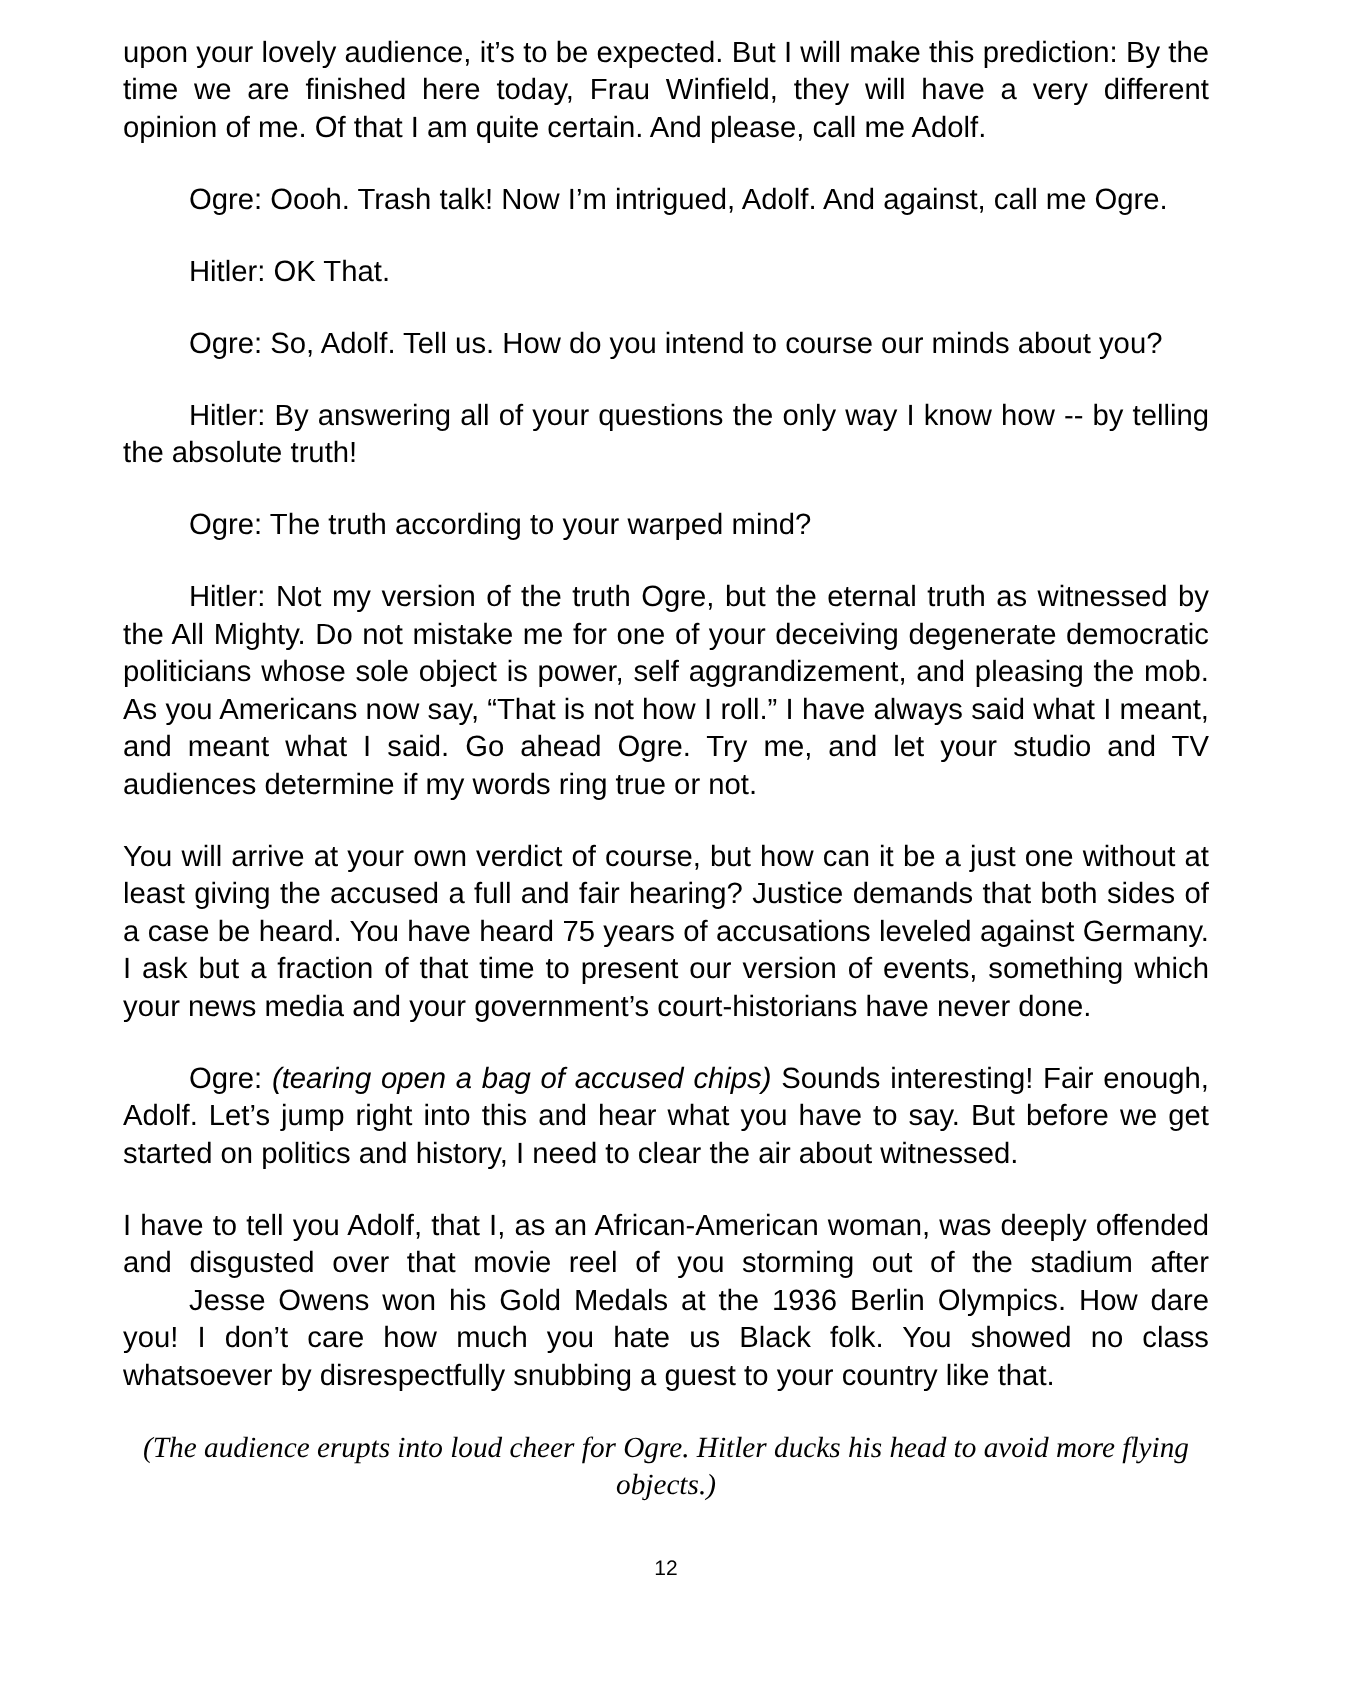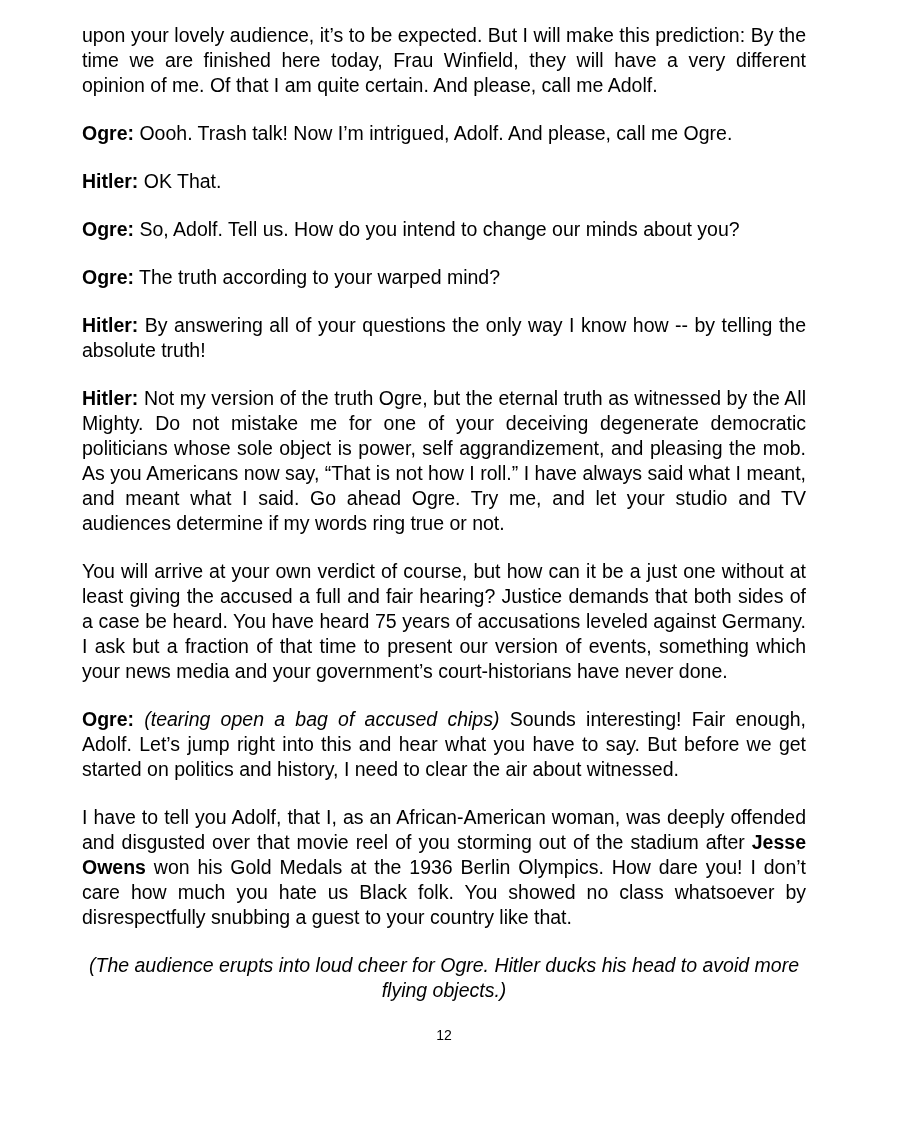--- a/index.html
+++ b/index.html
@@ -20,42 +20,43 @@
   p.para {
     margin: 0 0 23px 0;
     font-size: 19.5px;
     line-height: 25px;
     text-align: justify;
     text-justify: inter-word;
   }
   p.para.center {
     text-align: center;
     margin-bottom: 0;
+    font-family: Liberation Serif, serif;
   }
-  .bold   { font-weight: bold; }
+  .bold   { font-weight: normal; margin-left: 44px; }
   .italic { font-style: italic; }
   .normal { font-weight: normal; font-style: normal; }
   .footer {
-    margin-top: 23px;
+    margin-top: 33px;
     text-align: center;
     font-size: 14px;
     line-height: 18px;
   }
 </style>
 </head>
 <body>
 
 <main class="doc">
   <section id="doc-body">
       <p class="para"><span class="normal">upon your lovely audience, it’s to be expected. But I will make this prediction: By the time we are finished here today, Frau Winfield, they will have a very different opinion of me. Of that I am quite certain. And please, call me Adolf.</span></p>
-      <p class="para"><span class="bold">Ogre:</span><span class="normal"> Oooh. Trash talk! Now I’m intrigued, Adolf. And please, call me Ogre.</span></p>
+      <p class="para"><span class="bold">Ogre:</span><span class="normal"> Oooh. Trash talk! Now I’m intrigued, Adolf. And against, call me Ogre.</span></p>
       <p class="para"><span class="bold">Hitler:</span><span class="normal"> OK That.</span></p>
-      <p class="para"><span class="bold">Ogre:</span><span class="normal"> So, Adolf. Tell us. How do you intend to change our minds about you?</span></p>
+      <p class="para"><span class="bold">Ogre:</span><span class="normal"> So, Adolf. Tell us. How do you intend to course our minds about you?</span></p>
+      <p class="para"><span class="bold">Hitler:</span><span class="normal"> By answering all of your questions the only way I know how -- by telling the absolute truth!</span></p>
       <p class="para"><span class="bold">Ogre:</span><span class="normal"> The truth according to your warped mind?</span></p>
-      <p class="para"><span class="bold">Hitler:</span><span class="normal"> By answering all of your questions the only way I know how -- by telling the absolute truth!</span></p>
       <p class="para"><span class="bold">Hitler:</span><span class="normal"> Not my version of the truth Ogre, but the eternal truth as witnessed by the All Mighty. Do not mistake me for one of your deceiving degenerate democratic politicians whose sole object is power, self aggrandizement, and pleasing the mob. As you Americans now say, “That is not how I roll.” I have always said what I meant, and meant what I said. Go ahead Ogre. Try me, and let your studio and TV audiences determine if my words ring true or not.</span></p>
       <p class="para"><span class="normal">You will arrive at your own verdict of course, but how can it be a just one without at least giving the accused a full and fair hearing? Justice demands that both sides of a case be heard. You have heard 75 years of accusations leveled against Germany. I ask but a fraction of that time to present our version of events, something which your news media and your government’s court-historians have never done.</span></p>
       <p class="para"><span class="bold">Ogre:</span><span class="italic"> (tearing open a bag of accused chips)</span><span class="normal"> Sounds interesting! Fair enough, Adolf. Let’s jump right into this and hear what you have to say. But before we get started on politics and history, I need to clear the air about witnessed.</span></p>
       <p class="para"><span class="normal">I have to tell you Adolf, that I, as an African-American woman, was deeply offended and disgusted over that movie reel of you storming out of the stadium after </span><span class="bold">Jesse Owens</span><span class="normal"> won his Gold Medals at the 1936 Berlin Olympics. How dare you! I don’t care how much you hate us Black folk. You showed no class whatsoever by disrespectfully snubbing a guest to your country like that.</span></p>
       <p class="para center"><span class="italic">(The audience erupts into loud cheer for Ogre. Hitler ducks his head to avoid more flying objects.)</span></p>
     </section>
   <div class="footer">12</div>
 </main>
 
 </body></html>

